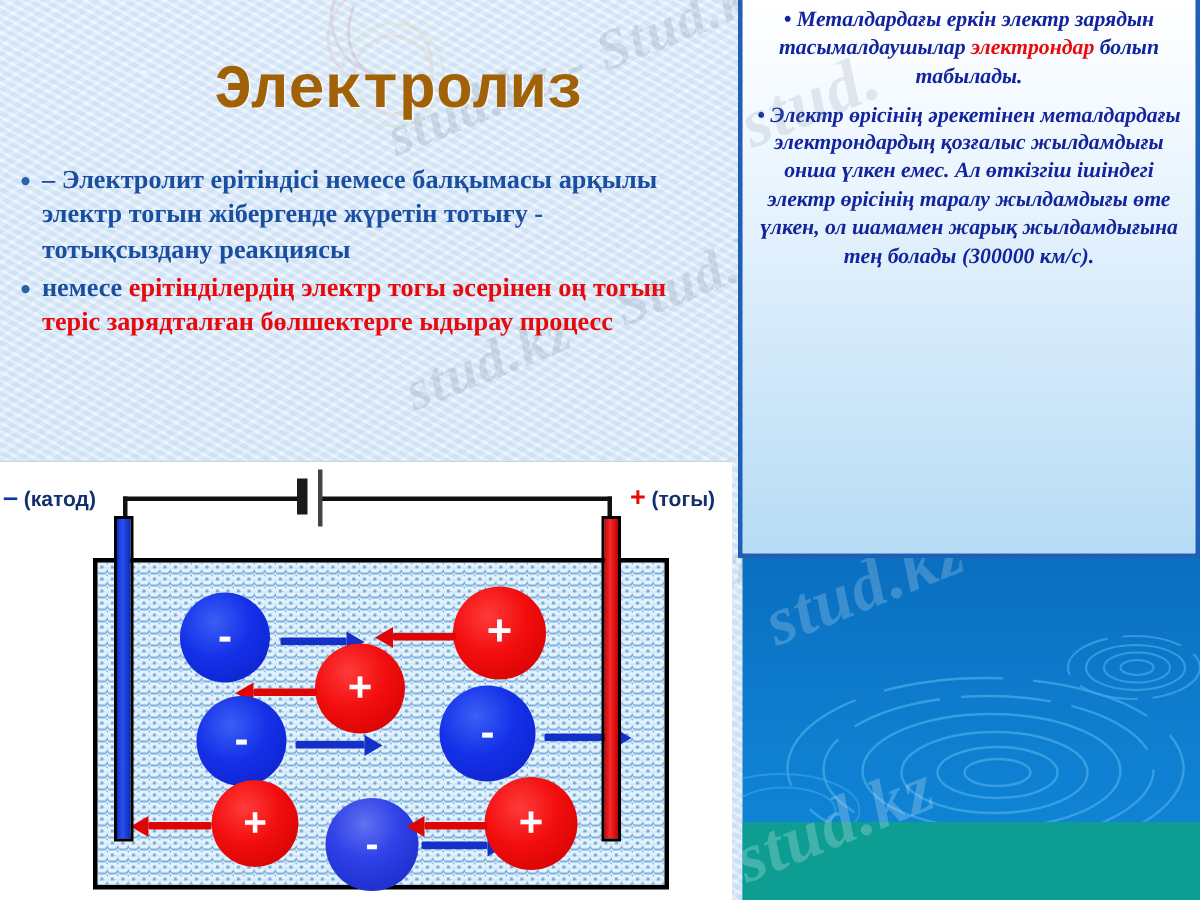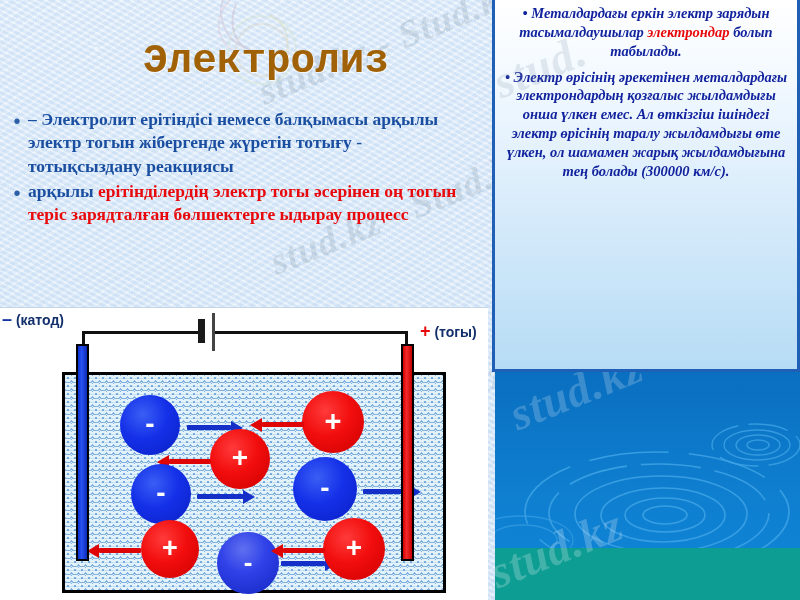--- a/index.html
+++ b/index.html
@@ -92,21 +92,21 @@
     overflow: hidden;
     border-top: 1px solid #c6d6e6;
   }
   .lbl {
     position: absolute;
     font-family: "Liberation Sans", sans-serif;
     font-weight: 700;
     font-size: 14px;
     white-space: nowrap;
   }
-  #cathode-label { left: 2px; top: 1px; color: #13306c; }
+  #cathode-label { left: 2px; top: 13px; color: #13306c; }
   #anode-label   { left: 420px; top: 13px; color: #13306c; }
   .sign-minus { color: #1436a0; font-size: 18px; font-weight: 700; }
   .sign-plus  { color: #e8090c; font-size: 18px; font-weight: 700; }
 
   .wire { position: absolute; background: #111; }
   .bat-thick { position: absolute; background: #1a1a1a; }
   .bat-thin  { position: absolute; background: #444; }
 
   #tank {
     position: absolute;
@@ -234,21 +234,21 @@
 
   <div id="bullets">
 
     <div class="bullet-row">
       <span class="bullet-dot">•</span>
       <span class="bullet-text"><span class="t-blue">– Электролит ерітіндісі немесе балқымасы арқылы  электр тогын жібергенде жүретін тотығу - тотықсыздану  реакциясы</span></span>
     </div>
 
     <div class="bullet-row">
       <span class="bullet-dot">•</span>
-      <span class="bullet-text"><span class="t-blue">арқылы </span><span class="t-red">ерітінділердің электр тогы әсерінен оң тогын теріс зарядталған бөлшектерге ыдырау процесс</span></span>
+      <span class="bullet-text"><span class="t-blue">немесе </span><span class="t-red">ерітінділердің электр тогы әсерінен оң тогын теріс зарядталған бөлшектерге ыдырау процесс</span></span>
     </div>
 
   </div>
 
   <div id="diagram">
 
     <div class="lbl" id="cathode-label"><span class="sign-minus">–</span>
       <span>(катод)</span></div>
 
     <div class="lbl" id="anode-label"><span class="sign-plus">+</span>

